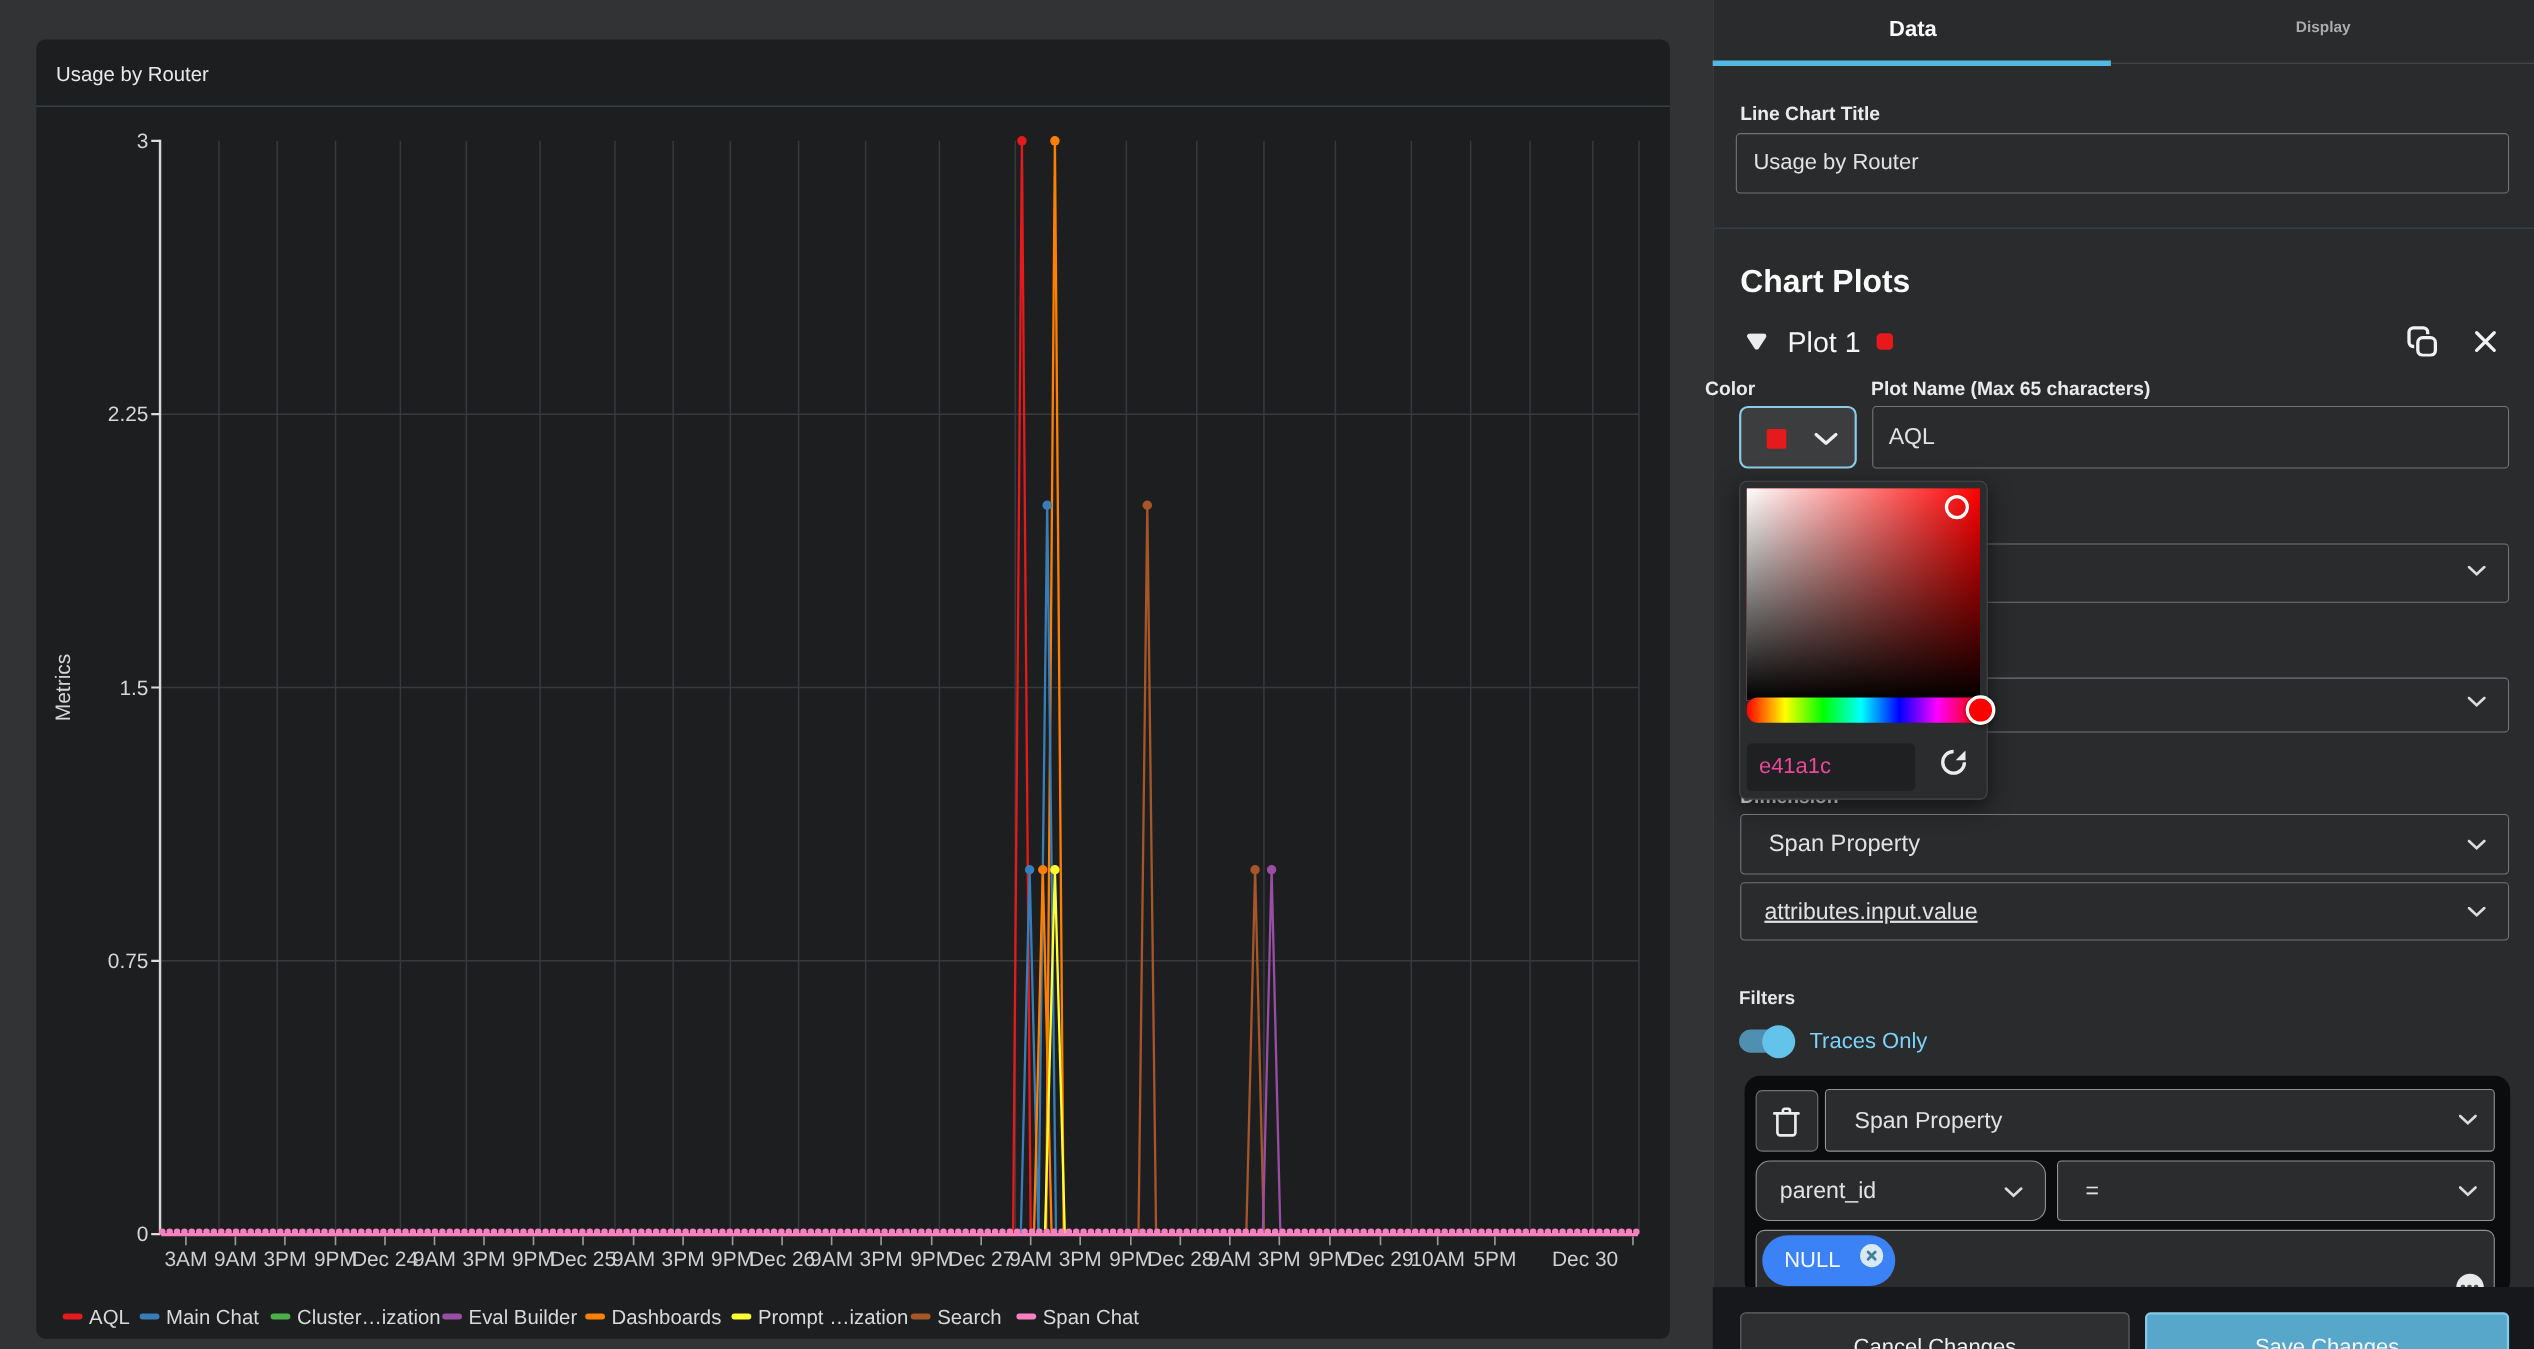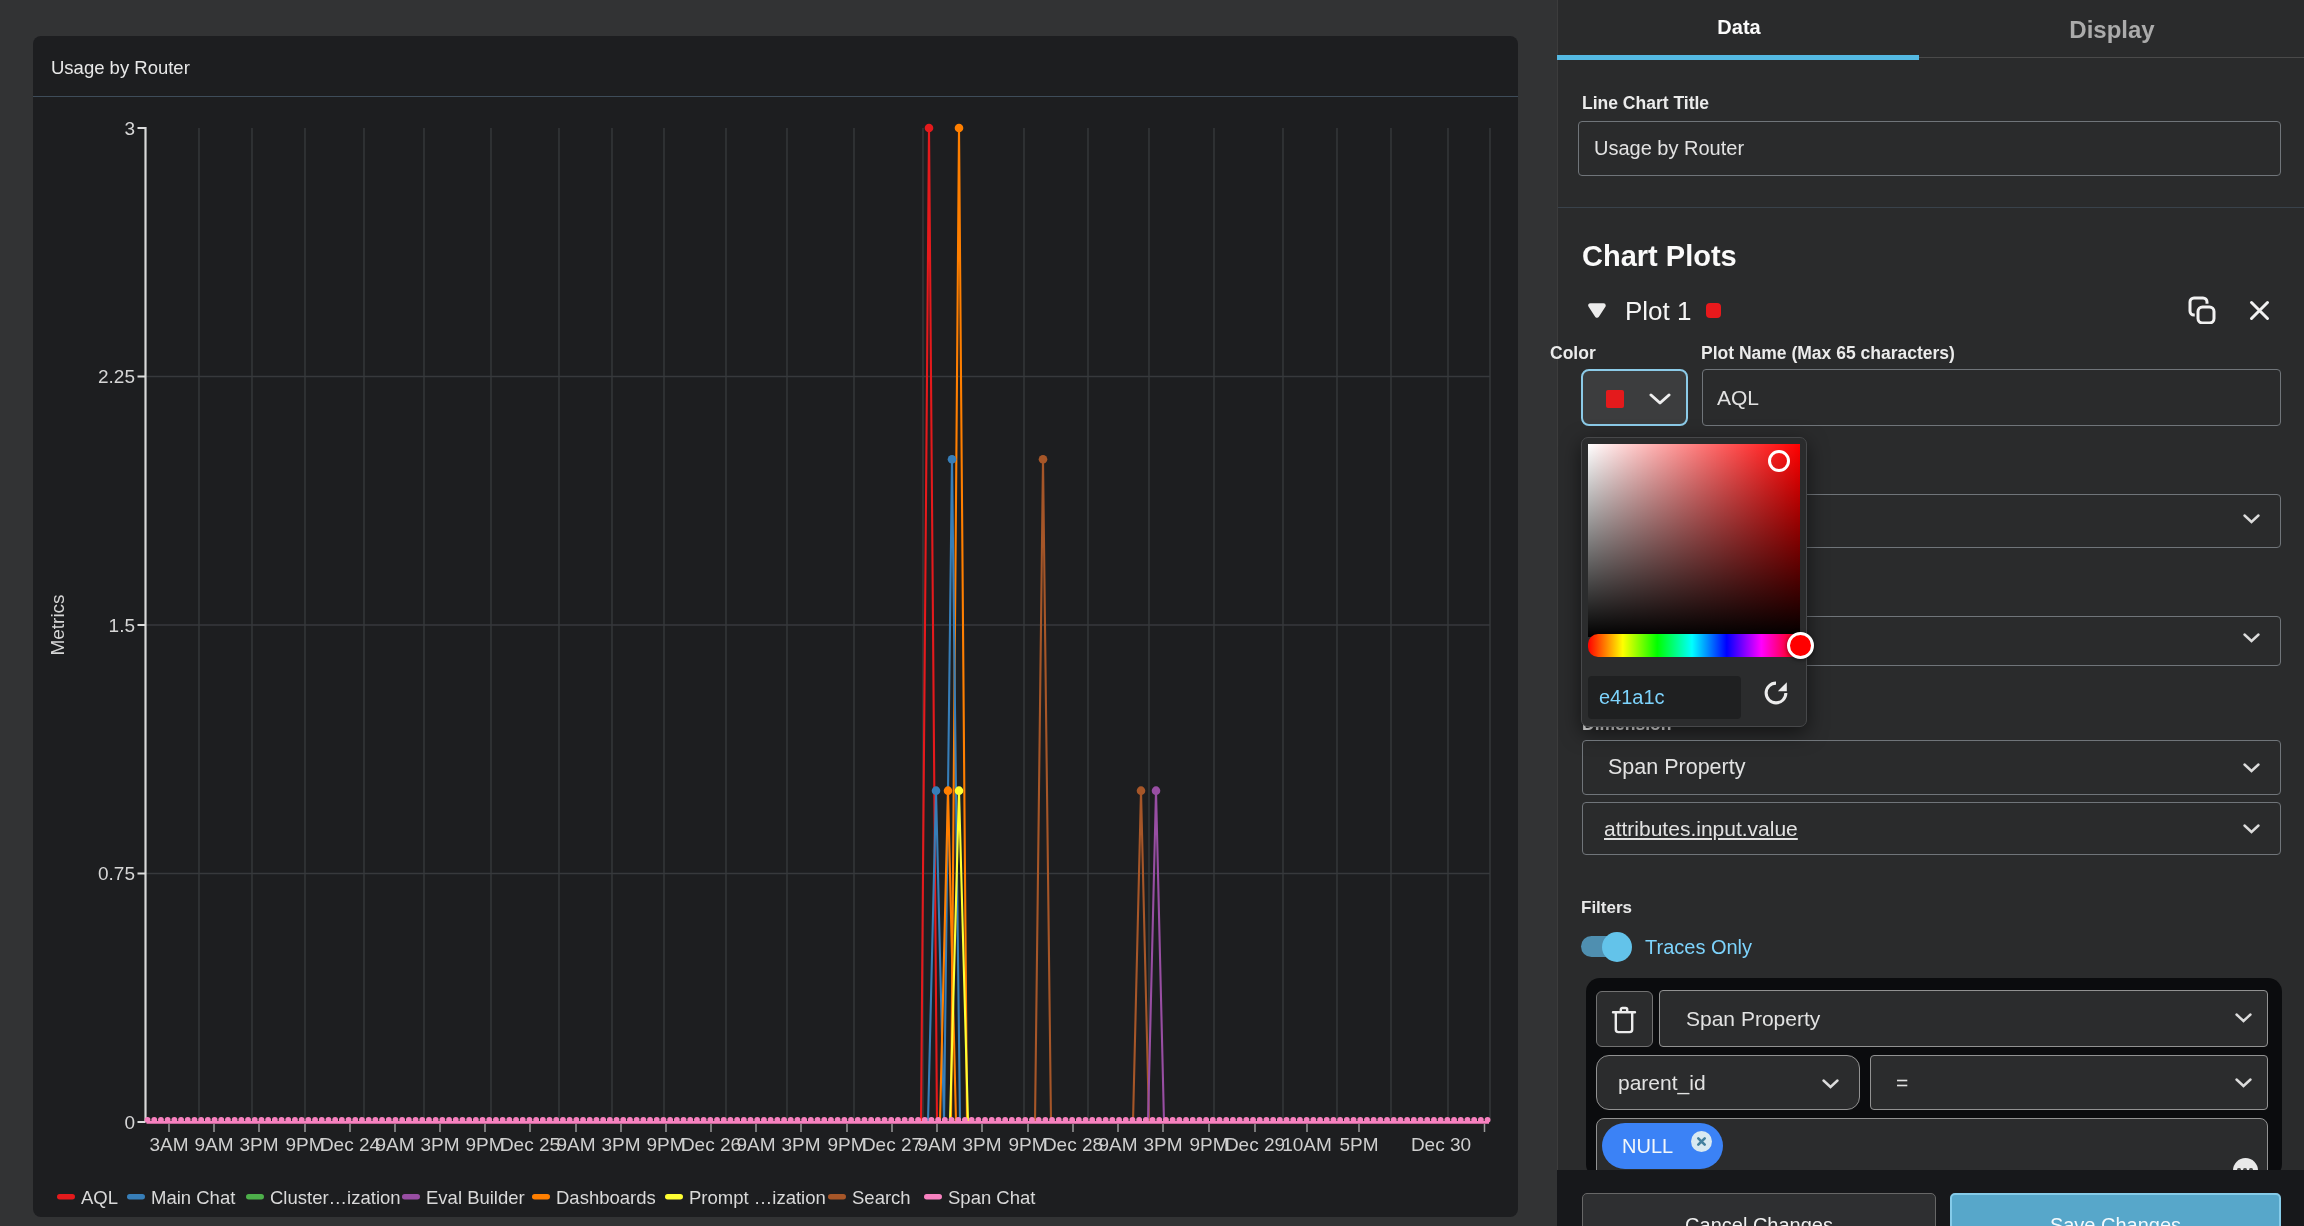--- a/index.html
+++ b/index.html
@@ -151,21 +151,21 @@
       <text x="852" y="1203.5" fill="#d9d9d9" font-size="18.5px">Search</text>
       <rect x="924" y="1194" width="18" height="5.5" rx="2.7" fill="#f781bf"></rect>
       <text x="948" y="1203.5" fill="#d9d9d9" font-size="18.5px">Span Chat</text>
     </svg>
 </div>
 
 <div class="panel"></div>
 
 <div class="abs" style="left:1557px;top:0;width:747px;height:60px;">
   <div class="abs" style="left:102px;top:16px;width:160px;text-align:center;font-size:20px;font-weight:bold;color:#fafafa;">Data</div>
-  <div class="abs" style="left:475px;top:16px;width:160px;text-align:center;font-size:24px;font-weight:bold;color:#ababab;">Display</div>
+  <div class="abs" style="left:475px;top:16px;width:160px;text-align:center;font-size:14px;font-weight:bold;color:#ababab;">Display</div>
   <div class="abs" style="left:0;top:55px;width:362px;height:4.5px;background:#54b9e2;"></div>
   <div class="abs" style="left:362px;top:56.5px;width:385px;height:1.5px;background:#4a4a4a;"></div>
 </div>
 
 <div class="lbl" style="left:1582px;top:93px;">Line Chart Title</div>
 <div class="dd" style="left:1578px;top:121px;width:703px;height:55px;line-height:53px;padding-left:15px;">Usage by Router</div>
 <div class="abs" style="left:1558px;top:207px;width:746px;height:1px;background:#39424b;"></div>
 
 <div class="abs" style="left:1582px;top:240px;font-size:29px;font-weight:bold;color:#fafafa;">Chart Plots</div>
 
@@ -201,21 +201,21 @@
     <path d="M1.5 1.5 L8.5 8 L15.5 1.5" fill="none" stroke="#dcdcdc" stroke-width="2.4" stroke-linecap="round"></path>
   </svg>
 
 <div class="lbl" style="left:1582px;top:714px;">Dimension</div>
 
 <div class="abs" style="left:1581px;top:437px;width:226px;height:290px;background:#2b2c2d;border:1px solid #47484a;border-radius:7px;box-shadow:0 6px 20px rgba(0,0,0,0.55);"></div>
 <div class="abs" style="left:1588px;top:444px;width:212px;height:193px;background:linear-gradient(to top, #000, rgba(0,0,0,0)), linear-gradient(to right, #fff, rgba(255,255,255,0)), #ff0000;"></div>
 <div class="abs" style="left:1768px;top:450px;width:22px;height:22px;border:3px solid #fff;border-radius:50%;"></div>
 <div class="abs" style="left:1588px;top:634px;width:208px;height:23px;border-radius:10px 0 0 10px;background:linear-gradient(to right,#f00 0%,#ff0 16.7%,#0f0 33.3%,#0ff 50%,#00f 66.7%,#f0f 83.3%,#f00 100%);"></div>
 <div class="abs" style="left:1787px;top:632px;width:27px;height:27px;border:3.5px solid #fff;border-radius:50%;background:#f00;box-shadow:0 1px 4px rgba(0,0,0,.5);"></div>
-<div class="abs" style="left:1588px;top:676px;width:153px;height:43px;background:#1f2021;border-radius:4px;color:#7dd3fc;font-size:20px;line-height:43px;padding-left:11px;">e41a1c</div>
+<div class="abs" style="left:1588px;top:676px;width:153px;height:43px;background:#1f2021;border-radius:4px;color:#ec4899;font-size:20px;line-height:43px;padding-left:11px;">e41a1c</div>
 <svg class="abs" style="left:1760px;top:677px;" width="32" height="32" viewBox="0 0 24 24">
     <path d="M12 4.6 A7.4 7.4 0 1 0 19.4 12" fill="none" stroke="#ececec" stroke-width="2.3"></path>
     <path d="M13.4 10.6 L20.1 10.6 L20.1 3.9 Z" fill="#ececec"></path>
   </svg>
 
 <div class="dd" style="left:1582px;top:740px;width:699px;height:55px;line-height:53px;padding-left:25px;font-size:21.5px;">Span Property</div>
 <svg class="abs chev" style="left:2243px;top:763px;" viewBox="0 0 17 10">
     <path d="M1.5 1.5 L8.5 8 L15.5 1.5" fill="none" stroke="#dcdcdc" stroke-width="2.4" stroke-linecap="round"></path>
   </svg>
 <div class="dd" style="left:1582px;top:802px;width:699px;height:53px;line-height:51px;padding-left:21px;font-size:21px;text-decoration:underline;">attributes.input.value</div>

